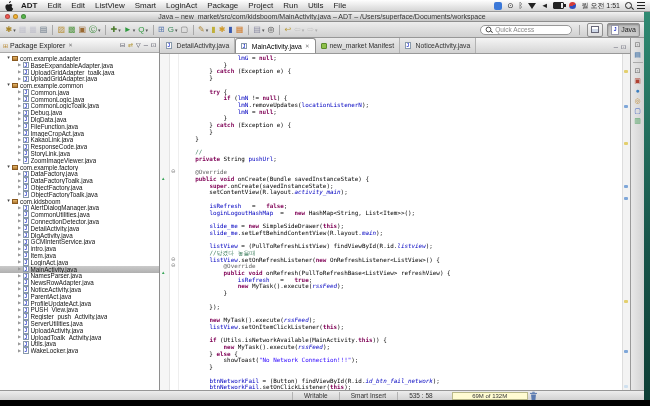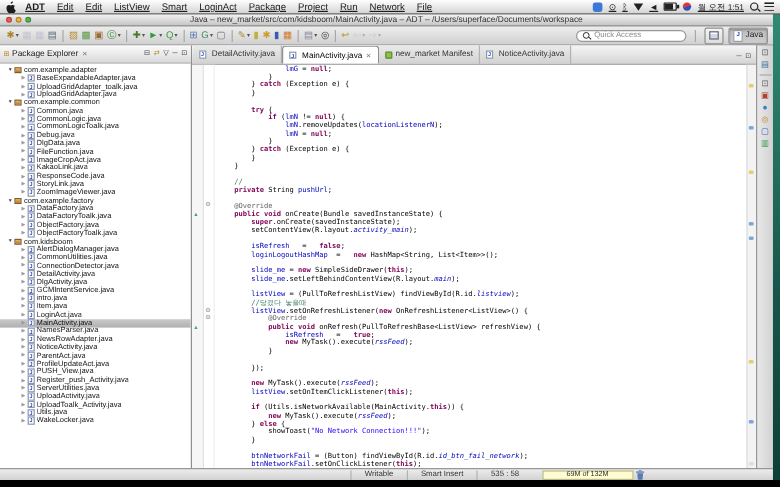--- a/index.html
+++ b/index.html
@@ -6,21 +6,21 @@
   .screen{position:relative;width:650px;height:406px;overflow:hidden;background:#000;
     font-family:"Liberation Sans",sans-serif;}
 
   
   .desktop-strip{position:absolute;left:643px;top:12px;width:7px;height:388px;z-index:0;
     background:linear-gradient(180deg,#2f8a72,#17554a 60%,#0e3f36);}
 
   
   .menubar{position:absolute;left:0;top:0;width:650px;height:12px;z-index:3;box-sizing:border-box;
     background:linear-gradient(#fefefe,#d5d5d5);border-bottom:1px solid #979797;
-    display:flex;align-items:center;padding:0 5px;font-size:8px;color:#1c1c1c;text-decoration:underline;}
+    display:flex;align-items:center;padding:0 5px;font-size:8px;color:#1c1c1c;}
   .apple{display:inline-flex;align-items:center;margin-right:2px;}
   .mb-items{display:inline-flex;align-items:center;}
   .mb-item{padding:0 5px;white-space:nowrap;}
   .mb-bold{font-weight:bold;}
   .mb-right{margin-left:auto;display:flex;align-items:center;gap:5px;}
   .mb-icons{display:inline-flex;align-items:center;gap:5px;}
   .mb-ic{display:inline-flex;align-items:center;justify-content:center;font-size:7.5px;line-height:1;color:#222;}
   .mb-clock{font-size:7px;white-space:nowrap;}
   .ic-inputsrc{width:8px;height:8px;border-radius:2px;background:#3b78d8;}
   .ic-wifi{width:0;height:0;border-left:4px solid transparent;border-right:4px solid transparent;border-top:6px solid #222;}
@@ -143,21 +143,21 @@
     <span class="mb-items">
         <span class="mb-item mb-bold">ADT</span>
         <span class="mb-item">Edit</span>
         <span class="mb-item">Edit</span>
         <span class="mb-item">ListView</span>
         <span class="mb-item">Smart</span>
         <span class="mb-item">LoginAct</span>
         <span class="mb-item">Package</span>
         <span class="mb-item">Project</span>
         <span class="mb-item">Run</span>
-        <span class="mb-item">Network</span>
+        <span class="mb-item">Utils</span>
         <span class="mb-item">File</span>
       </span>
     <span class="mb-right">
       <span class="mb-icons">
           <span class="mb-ic ic-inputsrc"></span>
           <span class="mb-ic ">⊙</span>
           <span class="mb-ic ">ᛒ</span>
           <span class="mb-ic ic-wifi"></span>
           <span class="mb-ic ">◄</span>
           <span class="mb-ic ic-battery"></span>

